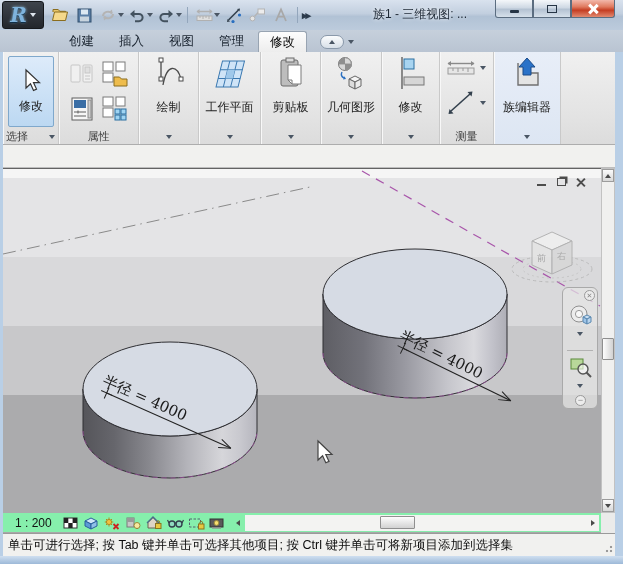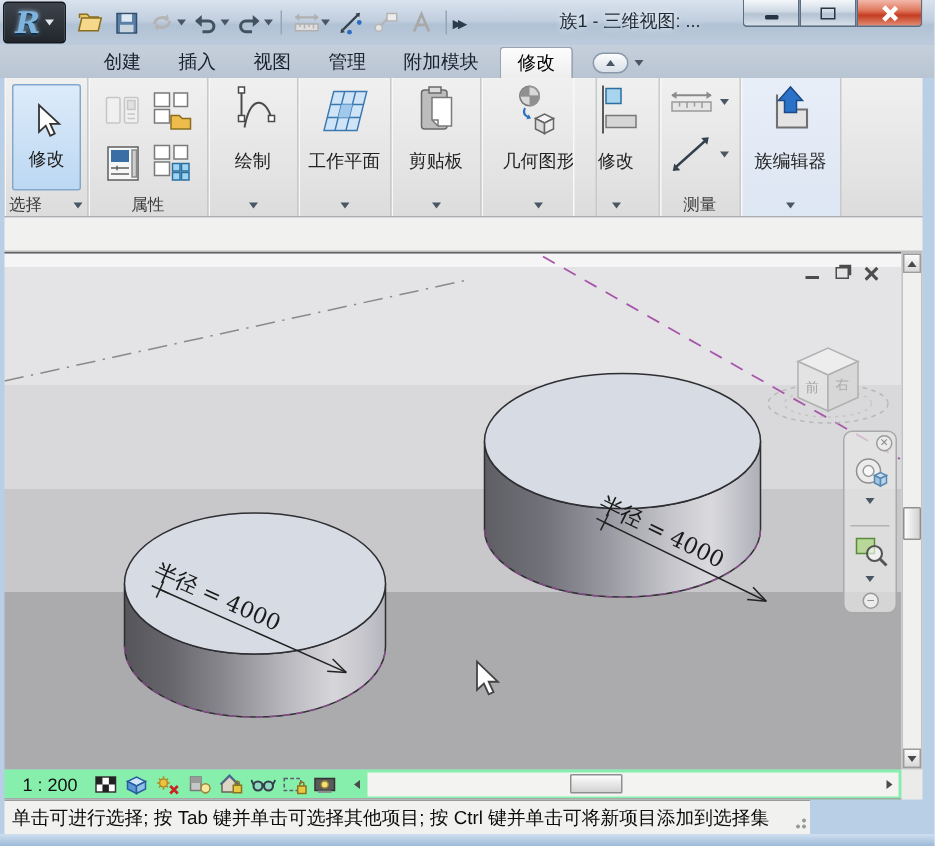--- a/index.html
+++ b/index.html
@@ -109,21 +109,21 @@
   .vcicons { display:flex; align-items:center; gap:4px; }
   .vci { width:17px; height:16px; display:flex; align-items:center; justify-content:center; }
   .hsc-left { width:13px; height:16px; display:flex; align-items:center; justify-content:center; margin-left:6px; }
   .hsc-track { position:relative; flex:1; height:16px; background:#f3f3f2; margin-right:2px; }
   .hsc-thumb { position:absolute; left:135px; top:1px; width:35px; height:13px;
     background:linear-gradient(180deg,#fdfdfd,#d2d2d2); border:1px solid #8f8f8f; border-radius:1px; }
   .hsc-right { position:absolute; right:0; top:0; width:13px; height:16px; display:flex; align-items:center; justify-content:center; }
   .corner { position:absolute; left:601px; top:513px; width:14px; height:20px; background:#ebebea; }
 
   
-  .statusbar { position:absolute; left:3px; top:533px; width:537px; height:23px; background:#f1f1ef;
+  .statusbar { position:absolute; left:3px; top:533px; width:612px; height:23px; background:#f1f1ef;
     border-top:1px solid #9a9a9a; display:flex; align-items:center; overflow:hidden; }
   .statusmsg { font-size:12.5px; color:#0c0c0c; margin-left:5px; white-space:nowrap; }
   .grip { position:absolute; right:2px; bottom:3px; width:12px; height:12px;
     background:
       radial-gradient(circle at 10px 10px,#9a9a9a 1px,transparent 1.6px),
       radial-gradient(circle at 6px 10px,#9a9a9a 1px,transparent 1.6px),
       radial-gradient(circle at 10px 6px,#9a9a9a 1px,transparent 1.6px); }
   .bottomframe { position:absolute; left:0; top:556px; width:623px; height:8px;
     background:linear-gradient(180deg,#cfdff0,#9db9d8); }
 </style>
@@ -221,21 +221,20 @@
           <span class="glyph-x"></span>
         </div>
     </div>
   </div>
 
   <div class="tabrow">
     <div class="tab">创建</div>
     <div class="tab">插入</div>
     <div class="tab">视图</div>
     <div class="tab">管理</div>
-    <div class="tab">附加模块</div>
     <div class="tab active">修改</div>
     <div class="ribbon-collapse">
       <span class="pill">
           <span class="tri-up"></span>
         </span>
       <span class="tri-down"></span>
     </div>
   </div>
 
   <div class="ribbon">
@@ -336,21 +335,21 @@
             <rect x="13.3" y="10.7" width="7.3" height="8.7" fill="#9fc8ea"></rect>
           </g>
         </svg>
         <span class="blabel">工作平面</span>
       </div>
       <div class="plabel">
           <span class="tri-down"></span>
         </div>
     </div>
 
-    <div class="panel" style="left:318px;width:77px;">
+    <div class="panel" style="left:318px;width:61px;">
       <div class="bigbtn">
         <svg width="38" height="38" viewBox="0 0 38 38">
           <circle cx="13" cy="9" r="6.5" fill="#d8d8d8" stroke="#777"></circle>
           <path d="M13 2.5 a6.5 6.5 0 0 1 0 13 M6.5 9 h13" fill="none" stroke="#999"></path>
           <path d="M13 2.5 a6.5 6.5 0 0 0 -6.5 6.5 h6.5 Z" fill="#8f8f8f"></path>
           <path d="M13 15.5 a6.5 6.5 0 0 0 6.5 -6.5 h-6.5 Z" fill="#8f8f8f"></path>
           <path d="M10 17 q-2 4 2 6" fill="none" stroke="#2a6fc0" stroke-width="1.4"></path>
           <path d="M11 24.5 l3 -0.5 -1.5 -2.8 Z" fill="#2a6fc0"></path>
           <path d="M17 24 l6 -3 6 3 -6 3 Z" fill="#f4f4f4" stroke="#666"></path>
           <path d="M17 24 l6 3 v7 l-6 -3 Z" fill="#dcdcdc" stroke="#666"></path>

